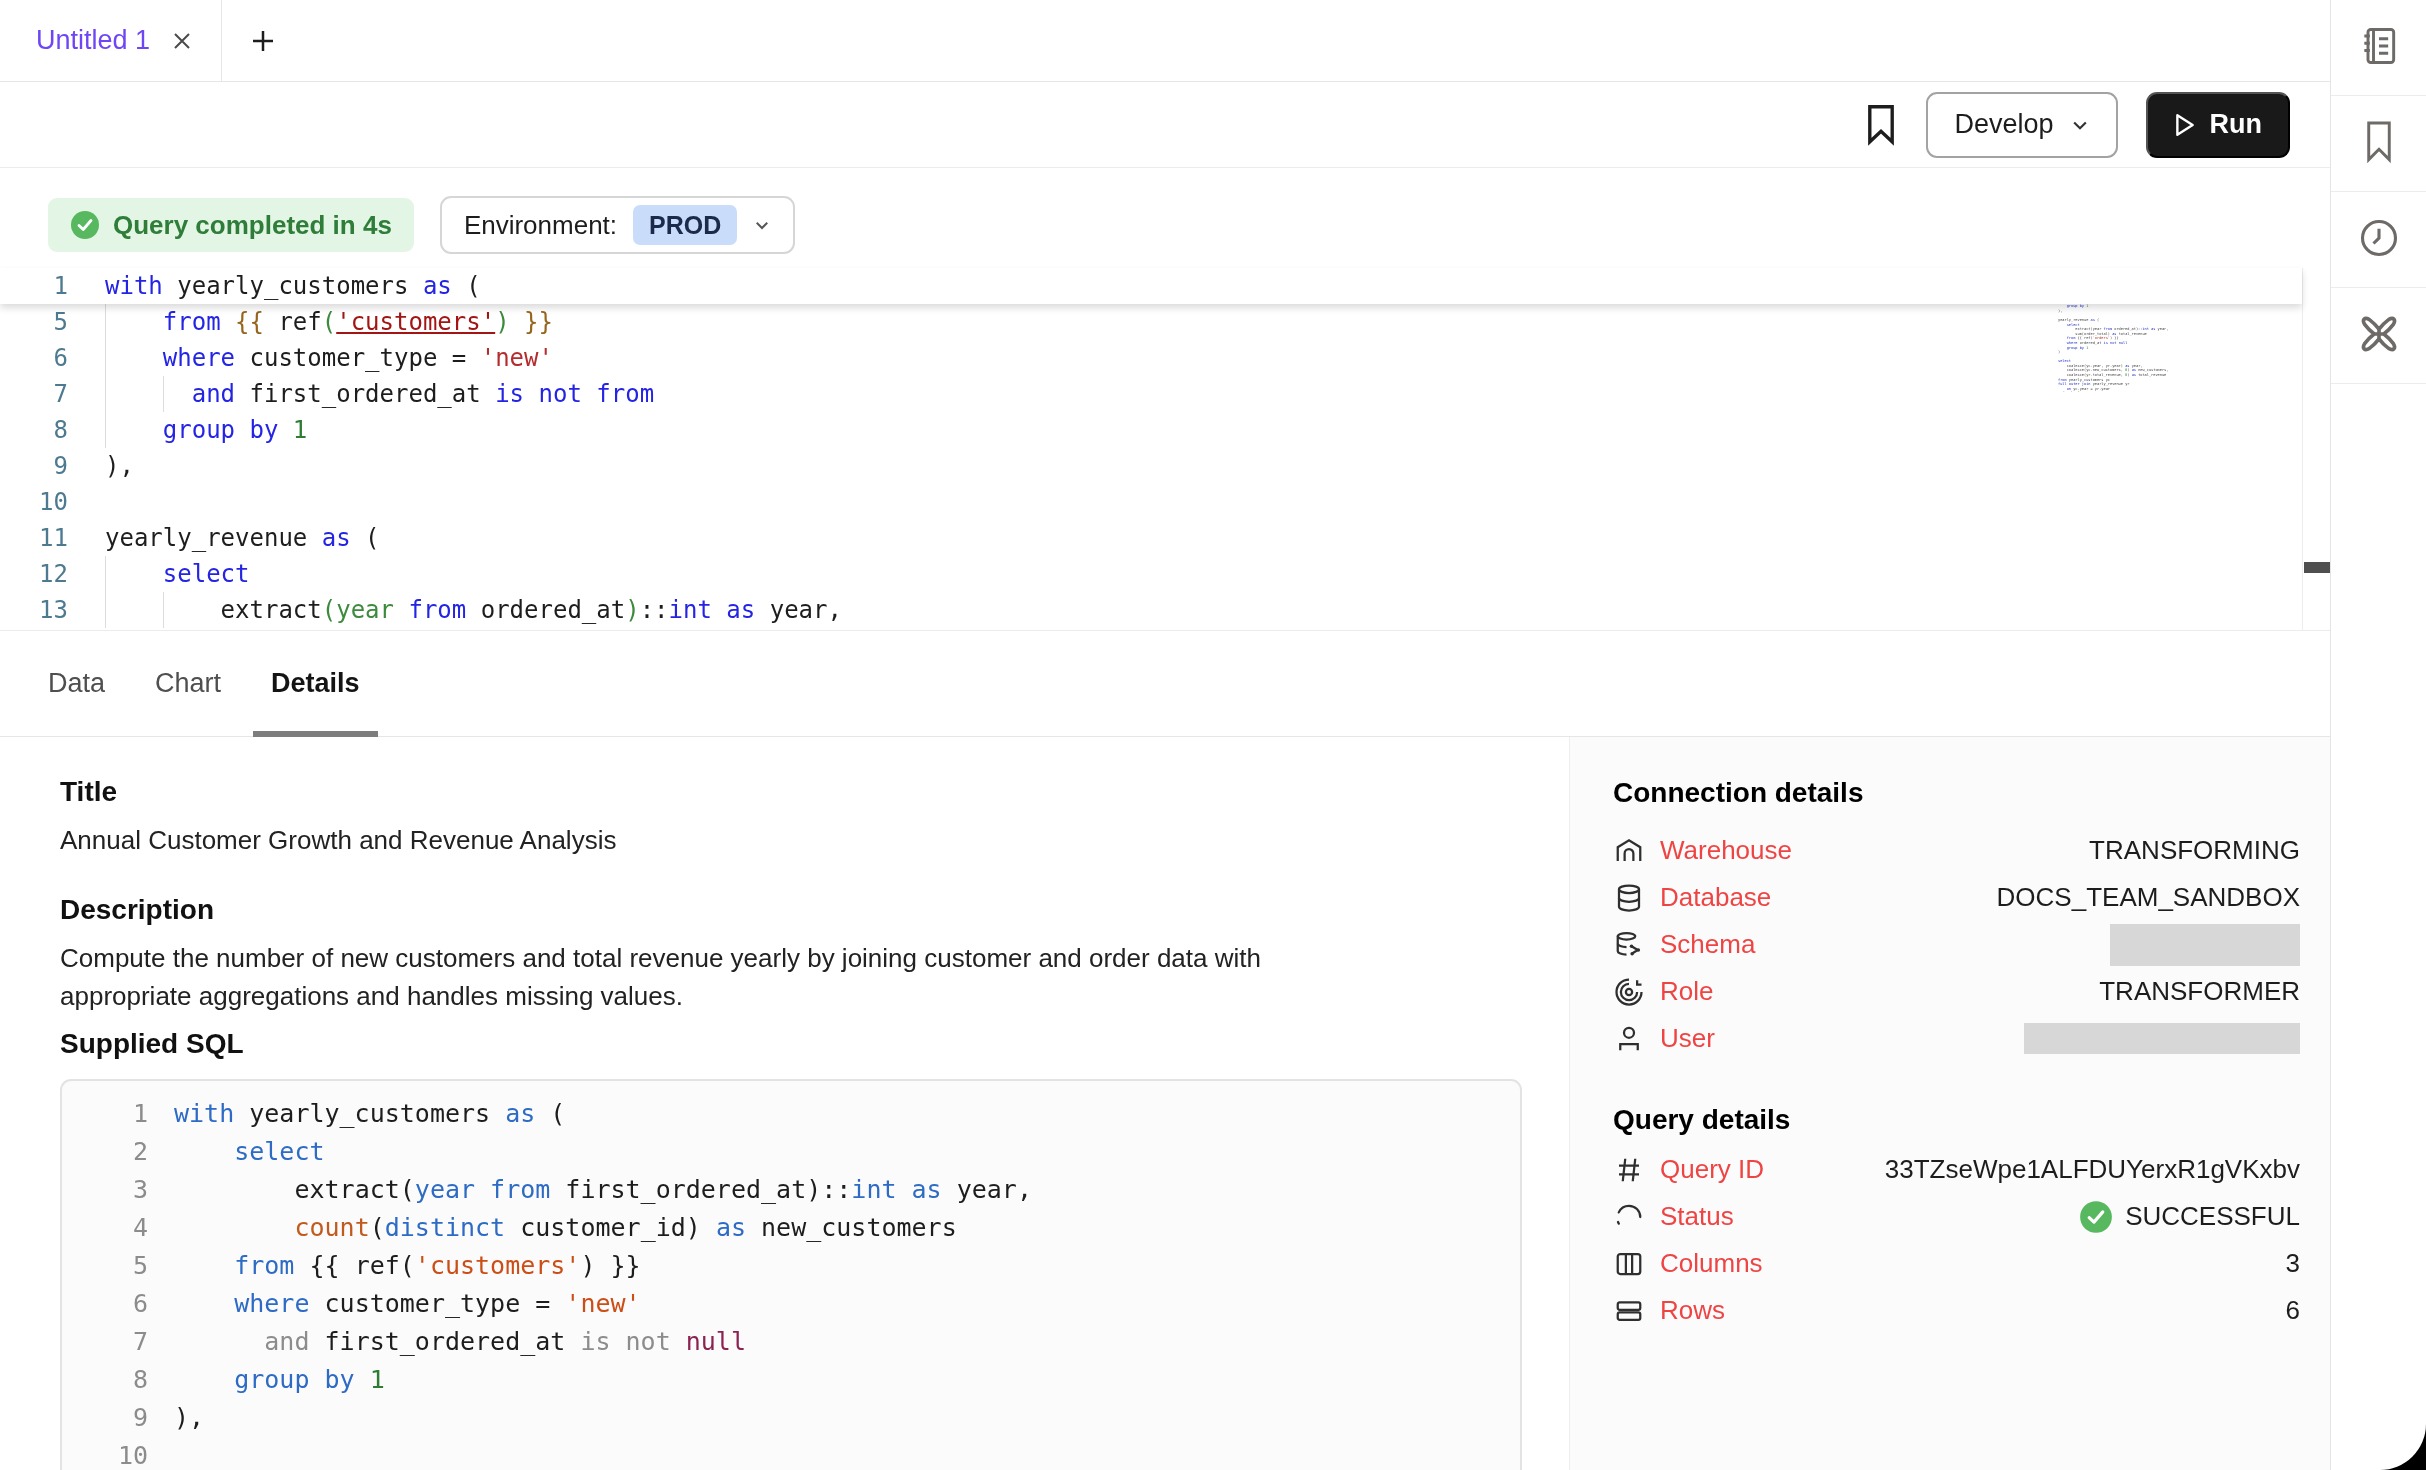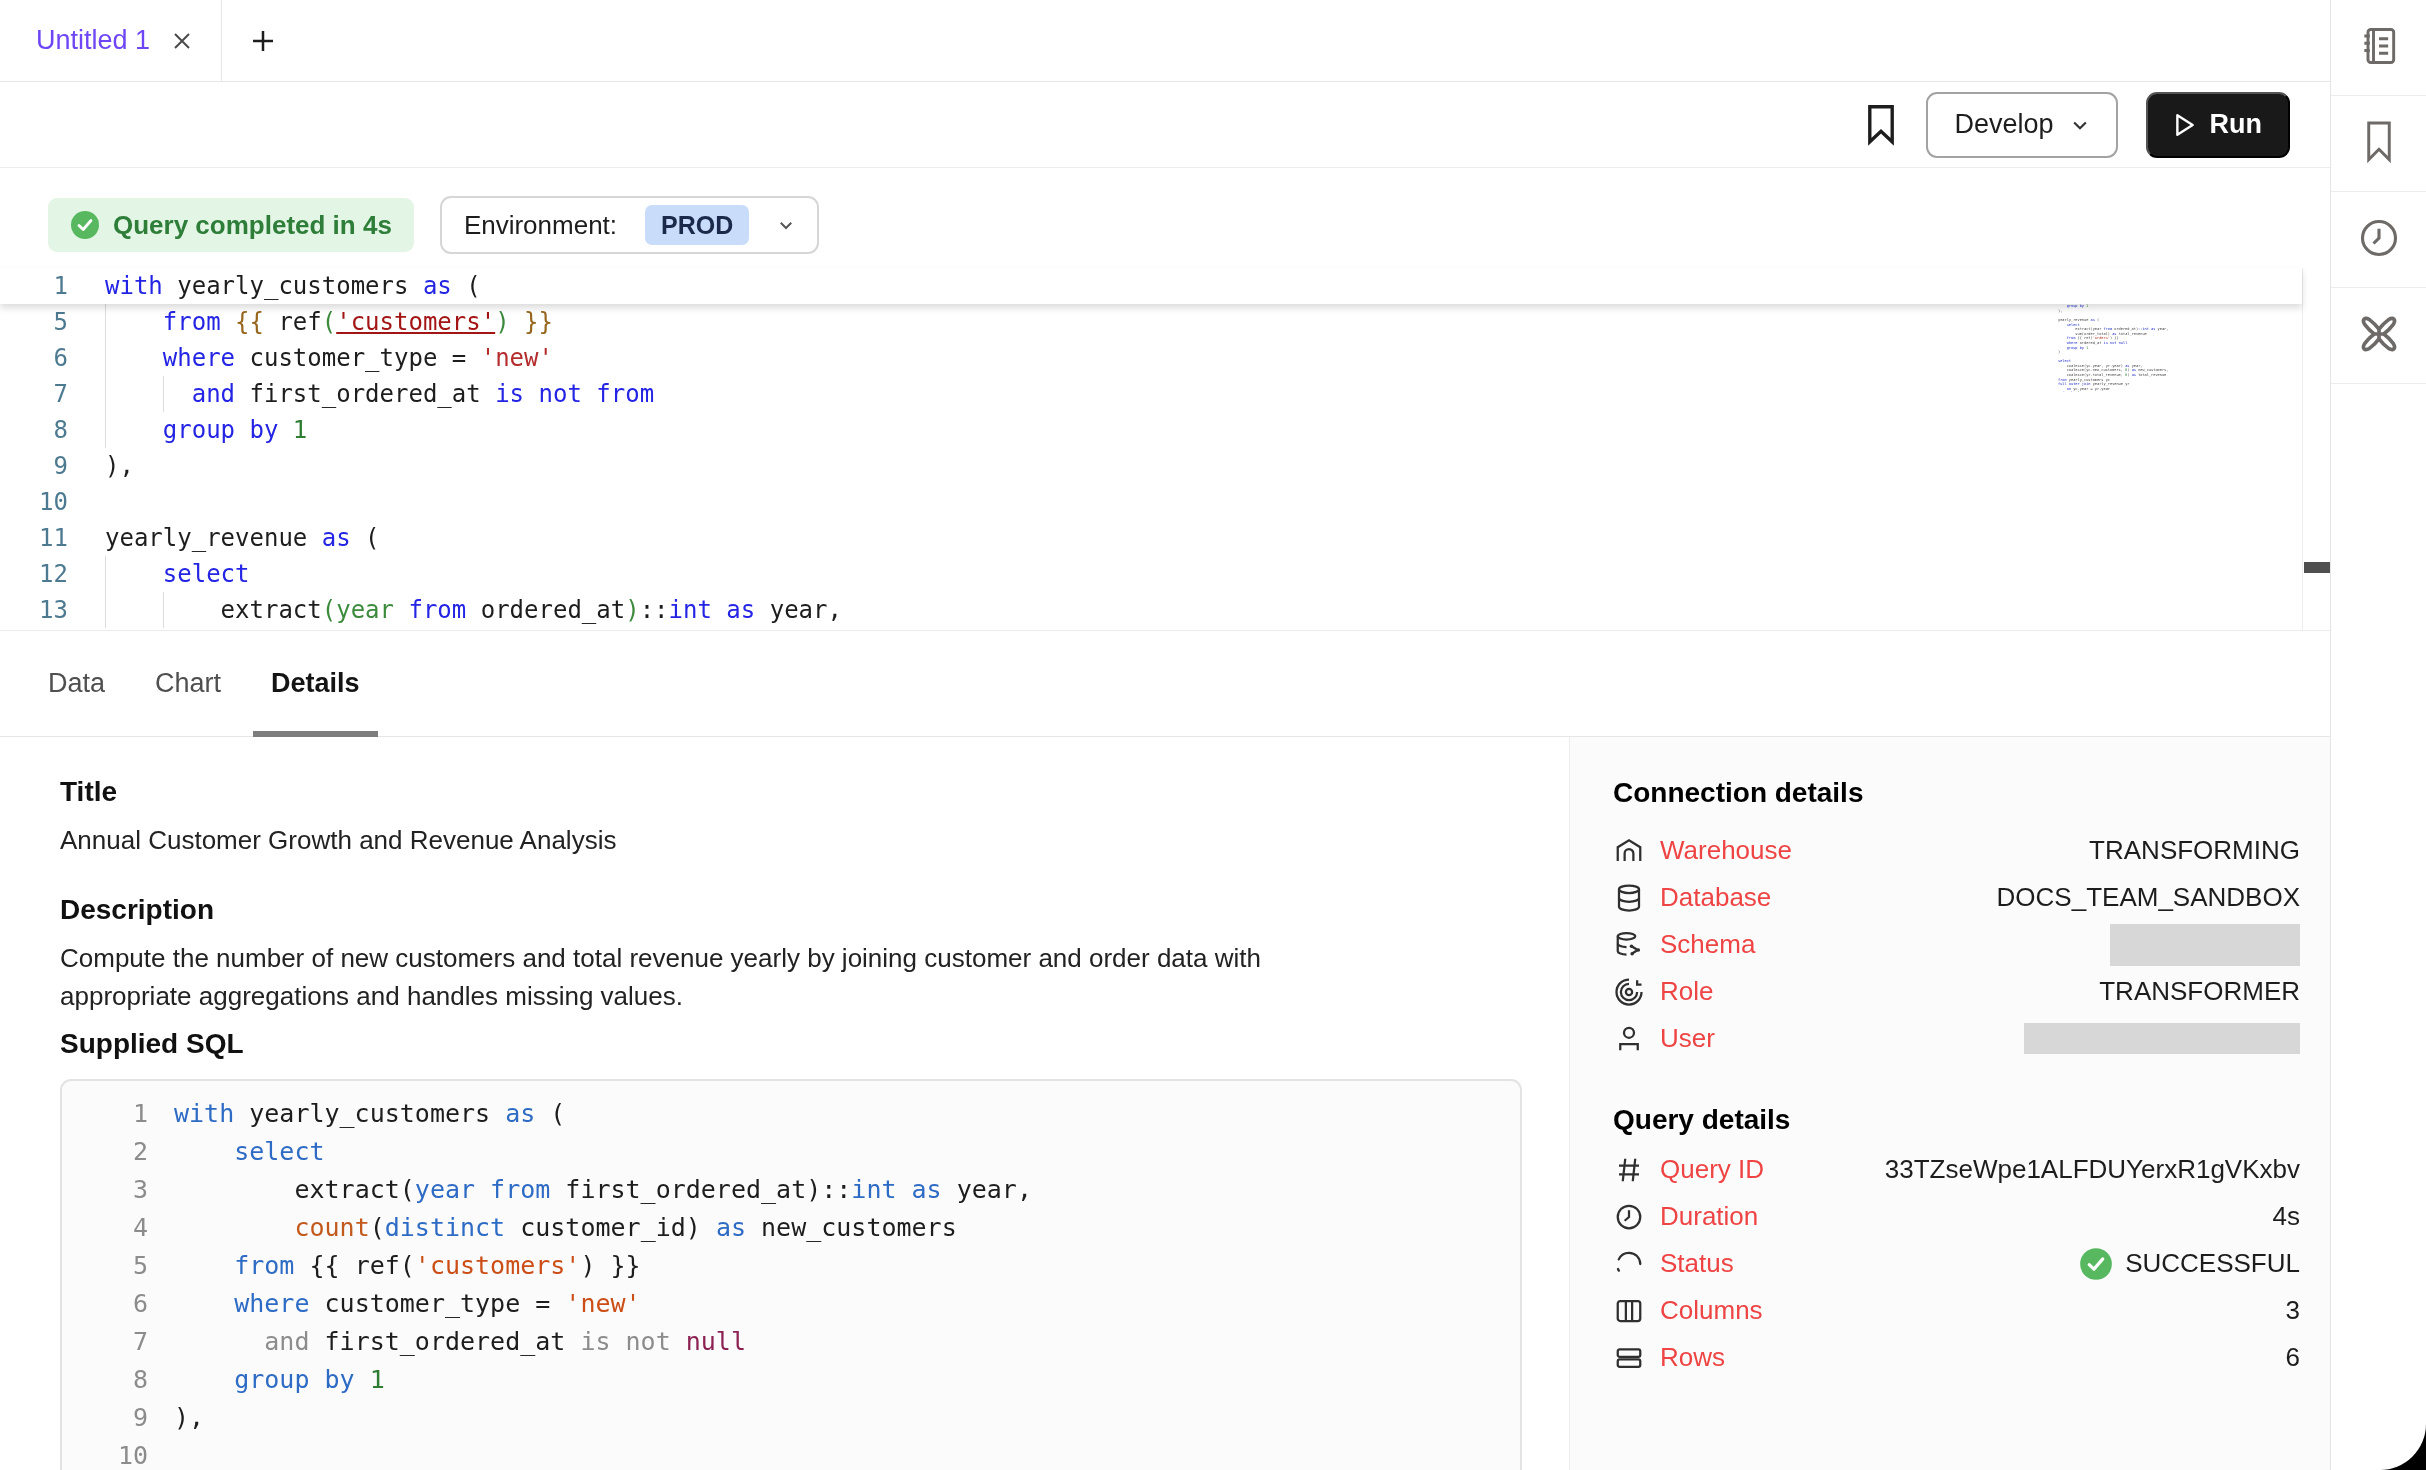--- a/index.html
+++ b/index.html
@@ -26,21 +26,21 @@
   .toolbar { position:absolute; top:82px; left:0; width:2330px; height:86px; border-bottom:1px solid #ececec; display:flex; align-items:center; justify-content:flex-end; gap:28px; padding-right:40px; }
   .icon-btn { display:flex; align-items:center; justify-content:center; }
   .develop-btn { height:66px; border:2px solid #a3a3a3; border-radius:11px; background:#fff; display:flex; align-items:center; gap:16px; padding:0 26px; font-size:27px; color:#1d1d1d; }
   .run-btn { height:66px; background:#191919; border-radius:11px; display:flex; align-items:center; gap:14px; padding:0 26px; color:#fff; font-size:27px; font-weight:600; }
 
   
   .editor-region { position:absolute; top:168px; left:0; width:2330px; height:462px; background:#fff; }
   .status-row { position:absolute; top:28px; left:48px; display:flex; align-items:center; gap:26px; }
   .success-pill { height:54px; background:#e3f5e5; border-radius:9px; display:flex; align-items:center; gap:13px; padding:12px 22px; }
   .success-pill span { color:#2e7d39; font-size:26px; font-weight:600; }
-  .env-select { height:58px; border:2px solid #d6d6d6; border-radius:11px; display:flex; align-items:center; gap:28px; padding:0 22px; background:#fff; }
+  .env-select { height:58px; border:2px solid #d6d6d6; border-radius:11px; display:flex; align-items:center; gap:16px; padding:0 22px; background:#fff; }
   .env-label { font-size:26px; color:#1d1d1d; }
   .env-pill { height:40px; background:#c9dcf9; border-radius:7px; display:flex; align-items:center; padding:0 16px; font-size:25px; font-weight:600; color:#1b2a4a; }
   .ed-lines { position:absolute; top:100px; left:0; right:28px; }
   .ed-line { display:flex; height:36px; line-height:36px; font-family:"DejaVu Sans Mono", monospace; font-size:24px; white-space:pre; }
   .ed-gutter { width:68px; flex:none; text-align:right; color:#4d7a90; }
   .ed-code { margin-left:37px; position:relative; white-space:pre; }
   .ed-sticky { position:relative; z-index:3; background:#fff; box-shadow:0 4px 7px rgba(0,0,0,0.14); }
   .guide { position:absolute; top:0; bottom:0; width:1px; background:#dcdcdc; }
 
   .minimap { position:absolute; top:104px; left:2058px; width:168px; height:120px; overflow:hidden; font-family:"DejaVu Sans Mono", monospace; font-size:3.6px; line-height:4.6px; white-space:pre; color:#454545; }
@@ -281,31 +281,20 @@
                   <path d="M9 3 L7 21 M17 3 L15 21 M4 8.5 H20 M4 15.5 H20"></path>
                 </svg>
               </span>
               <span class="kv-label">Query ID</span>
               <span class="kv-spacer"></span>
               <span class="kv-value">33TZseWpe1ALFDUYerxR1gVKxbv</span>
             </div>
             <div class="kv-row">
               <span class="kv-icon">
                 <svg width="30" height="30" viewBox="0 0 24 24" fill="none" stroke-width="1.8">
-                  <circle cx="12" cy="12" r="9"></circle>
-                  <path d="M12 6.5 V12 L8.5 15"></path>
-                </svg>
-              </span>
-              <span class="kv-label">Duration</span>
-              <span class="kv-spacer"></span>
-              <span class="kv-value">4s</span>
-            </div>
-            <div class="kv-row">
-              <span class="kv-icon">
-                <svg width="30" height="30" viewBox="0 0 24 24" fill="none" stroke-width="1.8">
                   <path d="M21 12 a9 9 0 0 0 -9 -9 a9 9 0 0 0 -8.2 5.3" stroke-linecap="round"></path>
                   <path d="M3.2 16 a9 9 0 0 0 1.6 2.6" stroke-linecap="round" stroke-dasharray="1.5 3.5"></path>
                 </svg>
               </span>
               <span class="kv-label">Status</span>
               <span class="kv-spacer"></span>
               <span class="status-val">
                 <svg width="34" height="34" viewBox="0 0 30 30">
                   <circle cx="15" cy="15" r="14" fill="#57b85f"></circle>
                   <path d="M9 15.5 L13.2 19.5 L21 10.5" fill="none" stroke="#fff" stroke-width="2.8" stroke-linecap="round" stroke-linejoin="round"></path>

